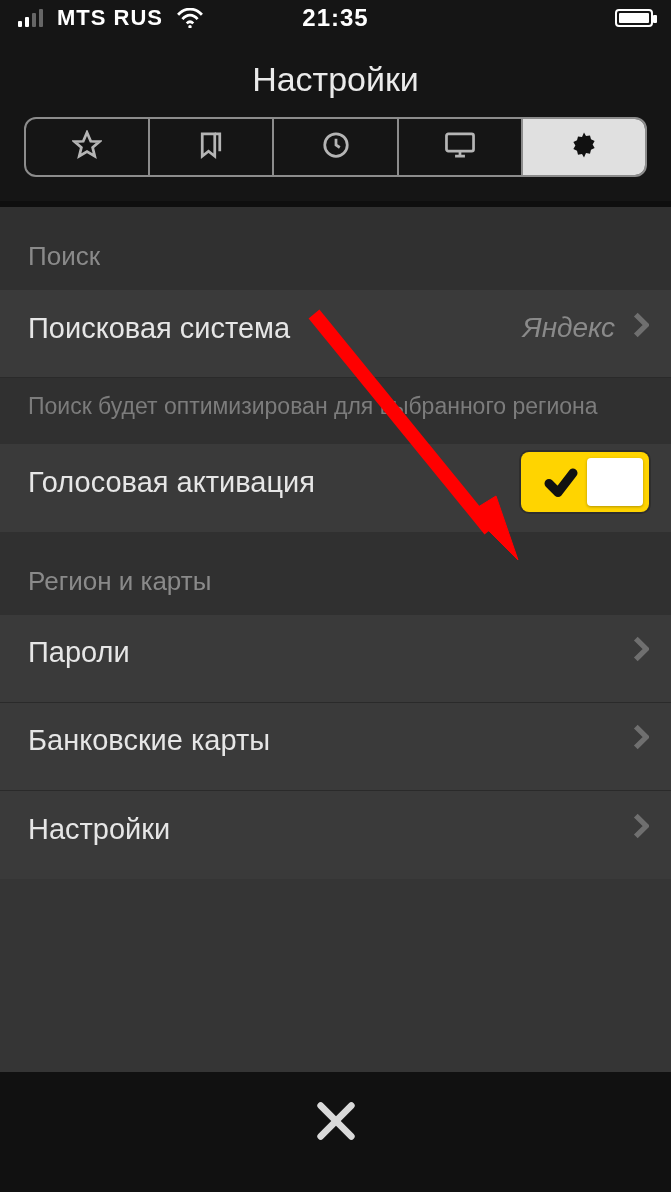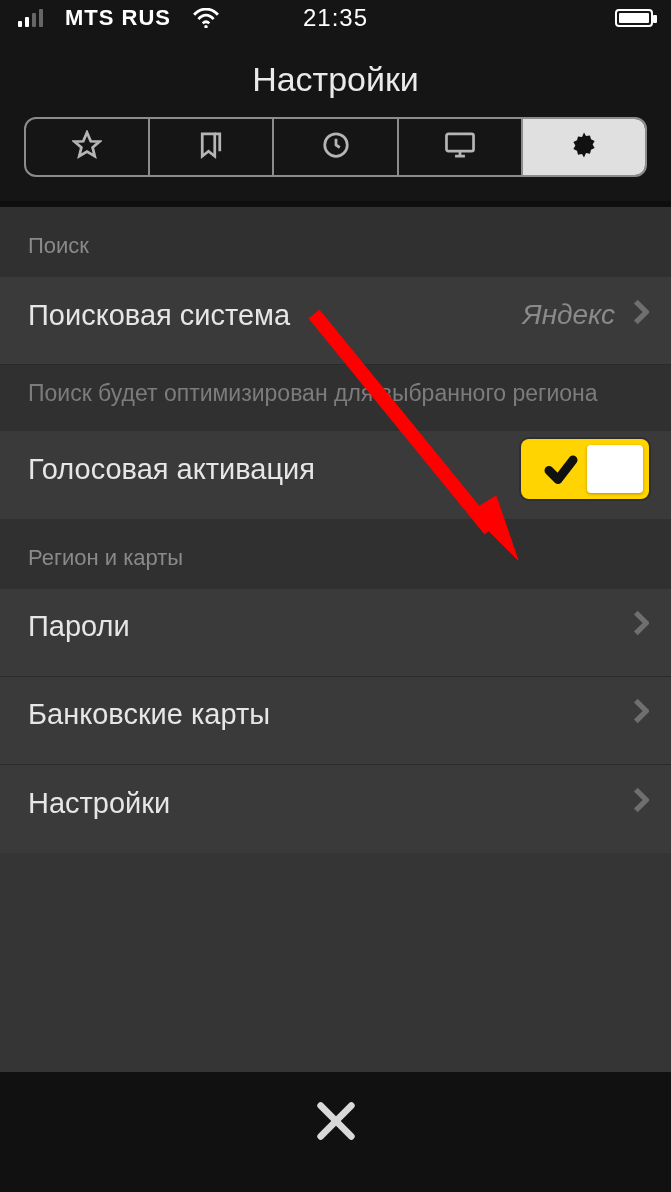--- a/index.html
+++ b/index.html
@@ -1,22 +1,22 @@
 <!DOCTYPE html>
 <html><head>
 <meta charset="utf-8">
 <style>
   * { margin: 0; padding: 0; box-sizing: border-box; }
   html, body { width: 671px; height: 1192px; font-family: -apple-system, "Helvetica Neue", Arial, sans-serif; background:#0b0b0b; overflow:hidden; }
   .screen { width:671px; height:1192px; background:linear-gradient(to bottom,#2d2d2d 0,#2d2d2d 200px,#353535 200px); position:relative; color:#fff; }
 
   
   .status-bar { height:36px; display:flex; align-items:center; justify-content:space-between; padding:0 18px; font-size:22px; font-weight:600; letter-spacing:1px; background:#151515;}
-  .status-left { display:flex; align-items:center; gap:22px; }
-  .status-center { position:absolute; left:0; right:0; text-align:center; font-size:24px; font-weight:400; }
+  .status-left { display:flex; align-items:center; gap:14px; }
+  .status-center { position:absolute; left:0; right:0; text-align:center; font-size:24px; font-weight:700; }
   .status-right { display:flex; align-items:center; gap:8px; }
   .signal-bars { display:flex; align-items:flex-end; gap:3px; height:18px;}
   .signal-bars span { width:4px; background:#fff; border-radius:1px;}
   .signal-bars span:nth-child(1){height:6px;} .signal-bars span:nth-child(2){height:10px;}
   .signal-bars span:nth-child(3){height:14px;background:#666;} .signal-bars span:nth-child(4){height:18px;background:#666;}
   .wifi svg{display:block;}
   .battery { width:38px; height:18px; border:2px solid #fff; border-radius:4px; position:relative;}
   .battery:after { content:""; position:absolute; right:-6px; top:4px; width:4px; height:8px; background:#fff; border-radius:1px;}
   .battery-fill { position:absolute; left:2px; top:2px; bottom:2px; right:2px; background:#fff; border-radius:1px;}
 
@@ -29,21 +29,21 @@
   .tabbar { display:flex; border:2px solid #8c8c8c; border-radius:12px; overflow:hidden; height:60px;}
   .tab { flex:1; display:flex; align-items:center; justify-content:center; border-right:2px solid #8c8c8c;}
   .tab:last-child { border-right:none; }
   .tab.active { background:#e0e0e0; }
   .tab svg { stroke:#b5b5b5; fill:none; stroke-width:2.2;}
   .tab.active svg { stroke:#111; fill:#111;}
 
   .divider { height:6px; background:#0e0e0e;}
 
   
-  .section-header { font-size:22px; color:#8a8a8a; padding:26px 28px 18px; background:#303030;}
+  .section-header { font-size:26px; color:#8a8a8a; padding:34px 28px 18px; background:#303030;}
   .section-footer { font-size:23px; color:#7c7c7c; padding:14px 28px 22px; line-height:1.3; background:#303030;}
 
   .row { display:flex; align-items:center; justify-content:space-between; padding:0 22px 11px 28px; height:88px; background:#3a3a3a; border-bottom:1px solid #2a2a2a; font-size:29px;}
   .row .label { color:#e6e6e6; }
   .row .right { display:flex; align-items:center; gap:18px;}
   .row .value { color:#8a8a8a; font-size:28px;font-style:italic;}
   .chevron { color:#6f6f6f; }
   .chevron svg { stroke:#6f6f6f; fill:none; stroke-width:4; }
 
   

